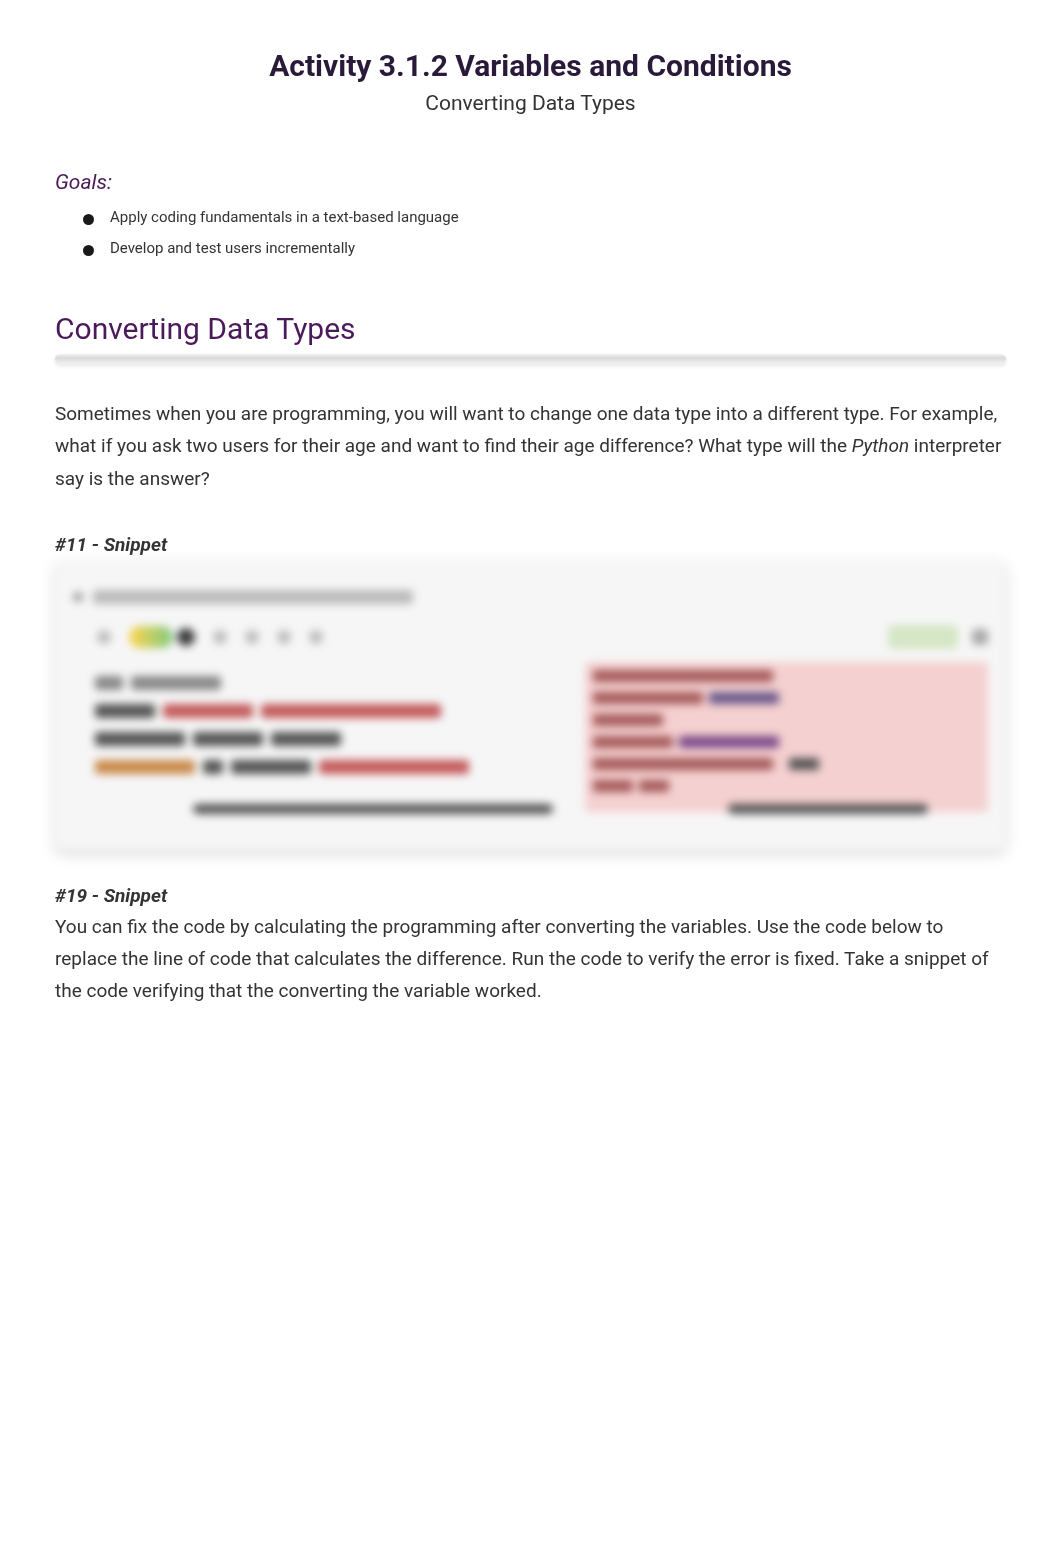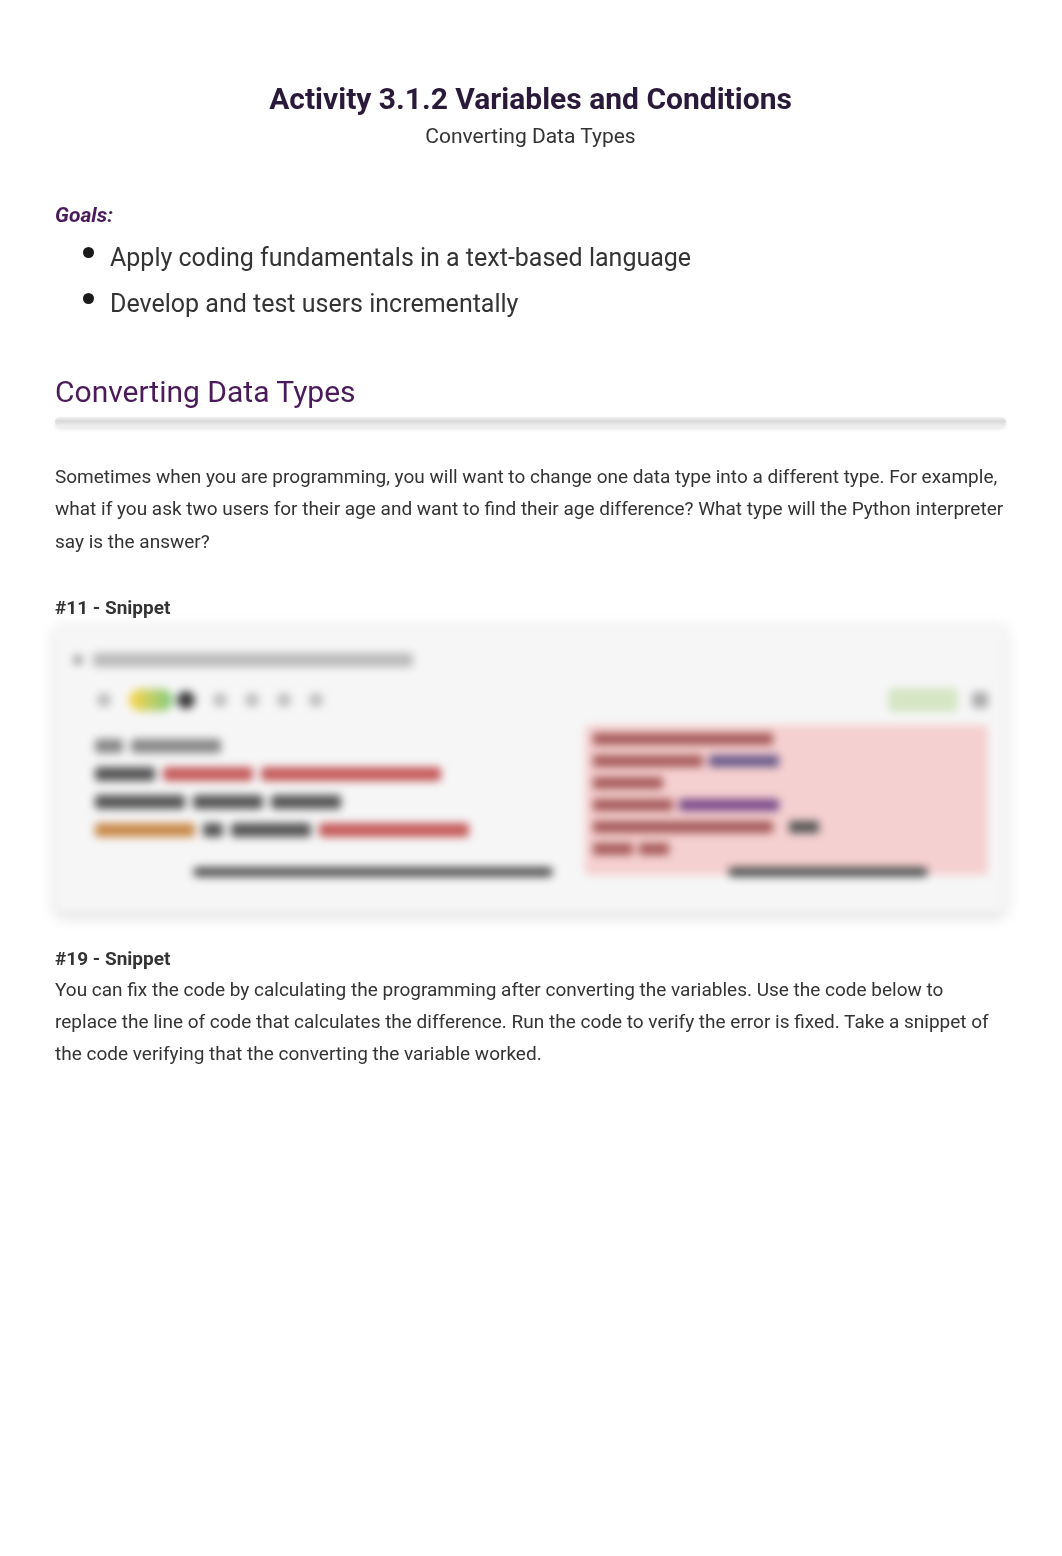--- a/index.html
+++ b/index.html
@@ -10,49 +10,48 @@
     body {
       font-family: -apple-system, BlinkMacSystemFont, "Segoe UI", Roboto, "Helvetica Neue", Arial, sans-serif;
       background: #ffffff;
       width: 1062px;
       height: 1556px;
       position: relative;
       color: #333;
     }
     .page {
       padding: 48px 56px 0 55px;
-      margin-top: 33px;
     }
     .page-title {
       text-align: center;
       font-size: 30px;
       font-weight: 700;
       color: #2a1a3a;
       margin-bottom: 8px;
     }
     .page-subtitle {
       text-align: center;
       font-size: 21px;
       font-weight: 400;
       color: #333;
       margin-bottom: 55px;
     }
     .goals-heading {
       font-size: 21px;
-      font-weight: 700;
+      font-weight: 400;
       font-style: italic;
       color: #4a1a5a;
       margin-bottom: 8px;
     }
     .goals-list {
       list-style: none;
       margin-bottom: 48px;
     }
     .goals-list li {
-      font-size: 25px;
+      font-size: 15px;
       color: #333;
       padding: 4px 0 4px 55px;
       position: relative;
       line-height: 1.5;
     }
     .goals-list li::before {
       content: "";
       position: absolute;
       left: 28px;
       top: 12px;
@@ -74,24 +73,26 @@
       margin-bottom: 34px;
       box-shadow: 0 2px 4px rgba(0,0,0,0.1);
     }
     .body-text {
       font-size: 19px;
       line-height: 1.7;
       color: #333;
       margin-bottom: 38px;
     }
     .body-text .italic {
+      font-style: italic;
     }
     .snippet-heading {
       font-size: 19px;
       font-weight: 700;
+      font-style: italic;
       color: #333;
       margin-bottom: 4px;
     }
     .snippet-text {
       font-size: 19px;
       line-height: 1.7;
       color: #333;
       margin-bottom: 14px;
     }
     .code-block {

